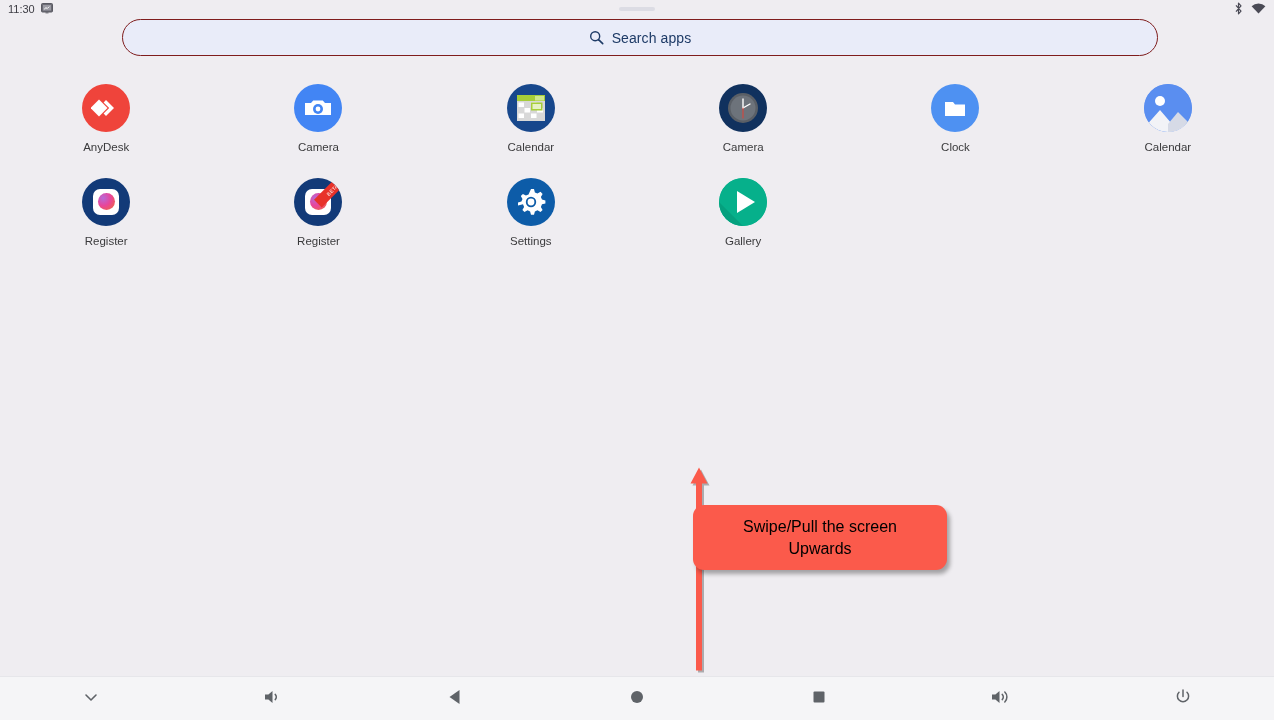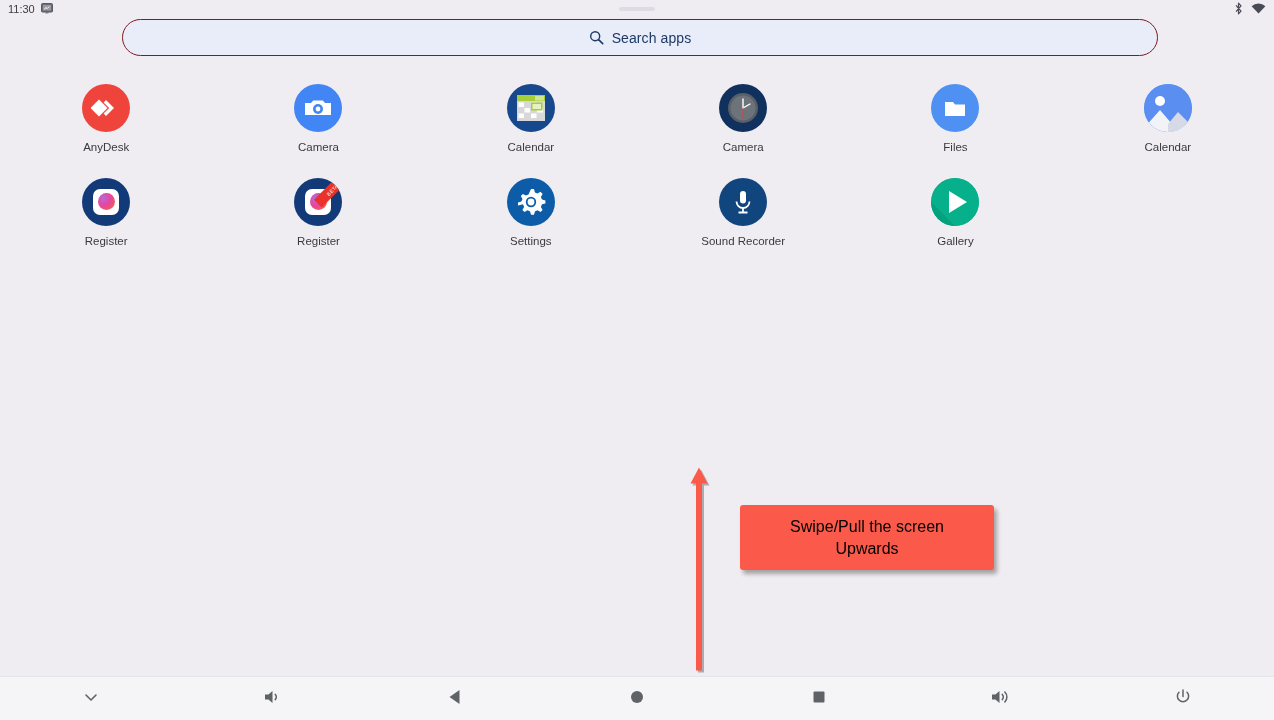--- a/index.html
+++ b/index.html
@@ -105,24 +105,24 @@
     font-size: 5px; color: #fff; letter-spacing: .3px;
     font-family: "Liberation Sans", sans-serif;
   }
 
   
   #annotation-arrow {
     position: absolute; left: 688px; top: 466px;
     width: 22px; height: 208px;
   }
   #annotation-box {
-    position: absolute; left: 740px; top: 505px;
+    position: absolute; left: 693px; top: 505px;
     width: 254px; height: 65px;
     background: #fb5a4b;
-    border-radius: 3px;
+    border-radius: 11px;
     box-shadow: 3px 4px 4px rgba(0,0,0,.32);
     display: flex; align-items: center; justify-content: center;
   }
   #annotation-text {
     font-size: 16px; color: #000;
     text-align: center; line-height: 1.35;
     white-space: pre-line;
   }
 
   
@@ -239,21 +239,21 @@
       </div>
       <span class="app-label">Camera</span>
     </div>
 
     <div class="app-cell">
       <div class="app-icon ic-files">
         <svg width="30" height="30" viewBox="0 0 30 30">
           <path d="M5 9 h8 l2 2.4 h10 V23 H5 Z" fill="#ffffff"></path>
         </svg>
       </div>
-      <span class="app-label">Files</span>
+      <span class="app-label">Clock</span>
     </div>
 
     <div class="app-cell">
       <div class="app-icon ic-gallery">
         <svg width="48" height="48" viewBox="0 0 48 48">
           <circle cx="24" cy="24" r="24" fill="#5a8ef0"></circle>
           <circle cx="16" cy="17" r="5" fill="#ffffff"></circle>
           <path d="M0 44 L16 26 L28 40 L48 40 L48 48 L0 48 Z" fill="#f2f3f7"></path>
           <path d="M24 40 L34 28 L48 42 L48 48 L24 48 Z" fill="#d6dae6"></path>
         </svg>
@@ -284,31 +284,20 @@
       <div class="app-icon ic-settings">
         <svg width="32" height="32" viewBox="0 0 32 32">
           <path d="M16 3 l3 0 0.9 3.4 2.6 1.1 3.0-1.7 2.1 2.1-1.7 3.0 1.1 2.6 3.4 0.9 0 3-3.4 0.9-1.1 2.6 1.7 3.0-2.1 2.1-3.0-1.7-2.6 1.1-0.9 3.4-3 0-0.9-3.4-2.6-1.1-3.0 1.7-2.1-2.1 1.7-3.0-1.1-2.6L3 19.5l0-3 3.4-0.9 1.1-2.6-1.7-3.0 2.1-2.1 3.0 1.7 2.6-1.1z" fill="#ffffff"></path>
           <circle cx="16" cy="16" r="5.2" fill="#0d5ca8"></circle>
           <circle cx="16" cy="16" r="3.4" fill="#ffffff"></circle>
         </svg>
       </div>
       <span class="app-label">Settings</span>
     </div>
 
-    <div class="app-cell">
-      <div class="app-icon ic-recorder">
-        <svg width="28" height="30" viewBox="0 0 28 30">
-          <rect x="11" y="4" width="6" height="12.5" rx="3" fill="#fff"></rect>
-          <path d="M7.5 14.5 a6.5 6.5 0 0 0 13 0" fill="none" stroke="#fff" stroke-width="1.8"></path>
-          <line x1="14" y1="21" x2="14" y2="25.5" stroke="#fff" stroke-width="1.8"></line>
-          <line x1="9.5" y1="25.5" x2="18.5" y2="25.5" stroke="#fff" stroke-width="1.8"></line>
-        </svg>
-      </div>
-      <span class="app-label">Sound Recorder</span>
-    </div>
 
     <div class="app-cell">
       <div class="app-icon ic-videos">
         <svg width="48" height="48" viewBox="0 0 48 48">
           <circle cx="24" cy="24" r="24" fill="#06b08b"></circle>
           <path d="M0 24 a24 24 0 0 0 24 24 L6 30 Z" fill="#05a07e"></path>
           <path d="M18 13 L36 24 L18 35 Z" fill="#ffffff"></path>
         </svg>
       </div>
       <span class="app-label">Gallery</span>

